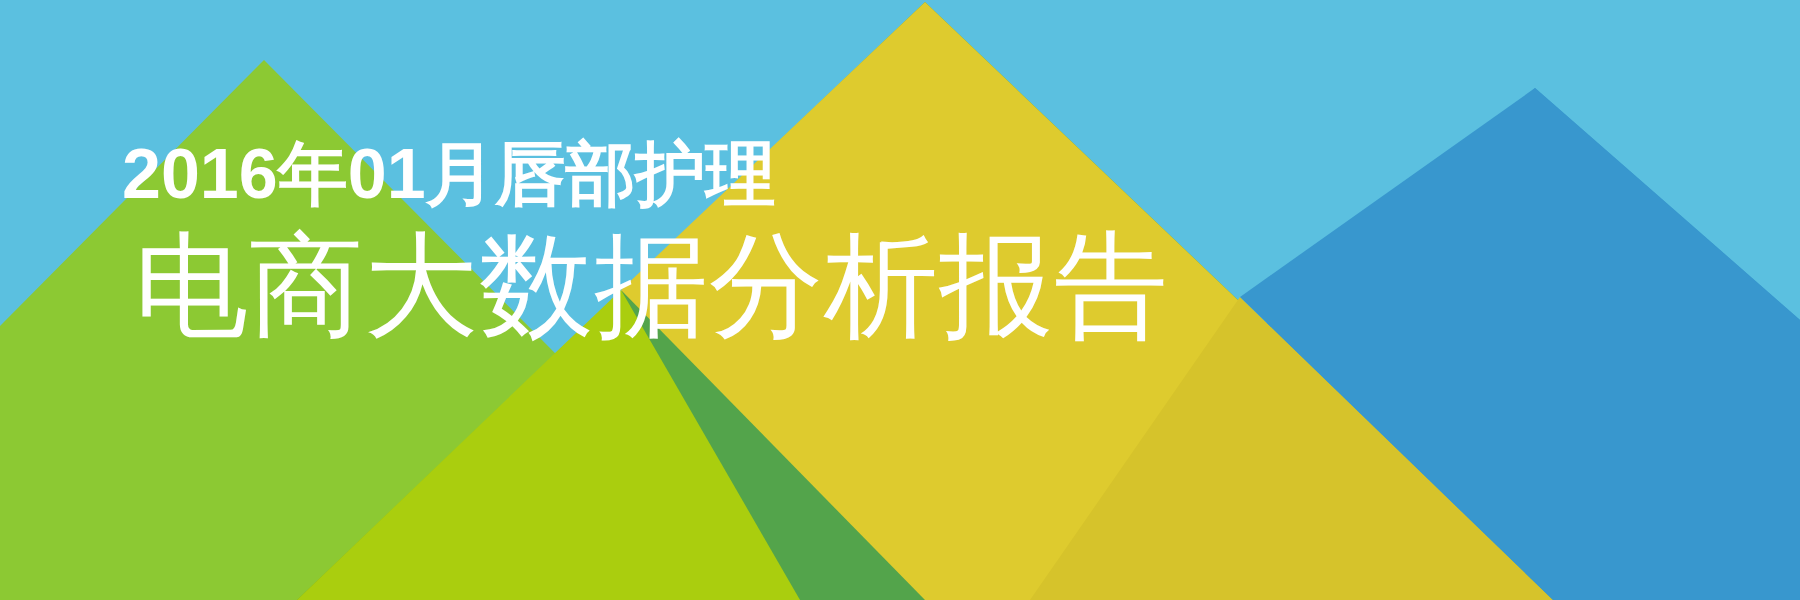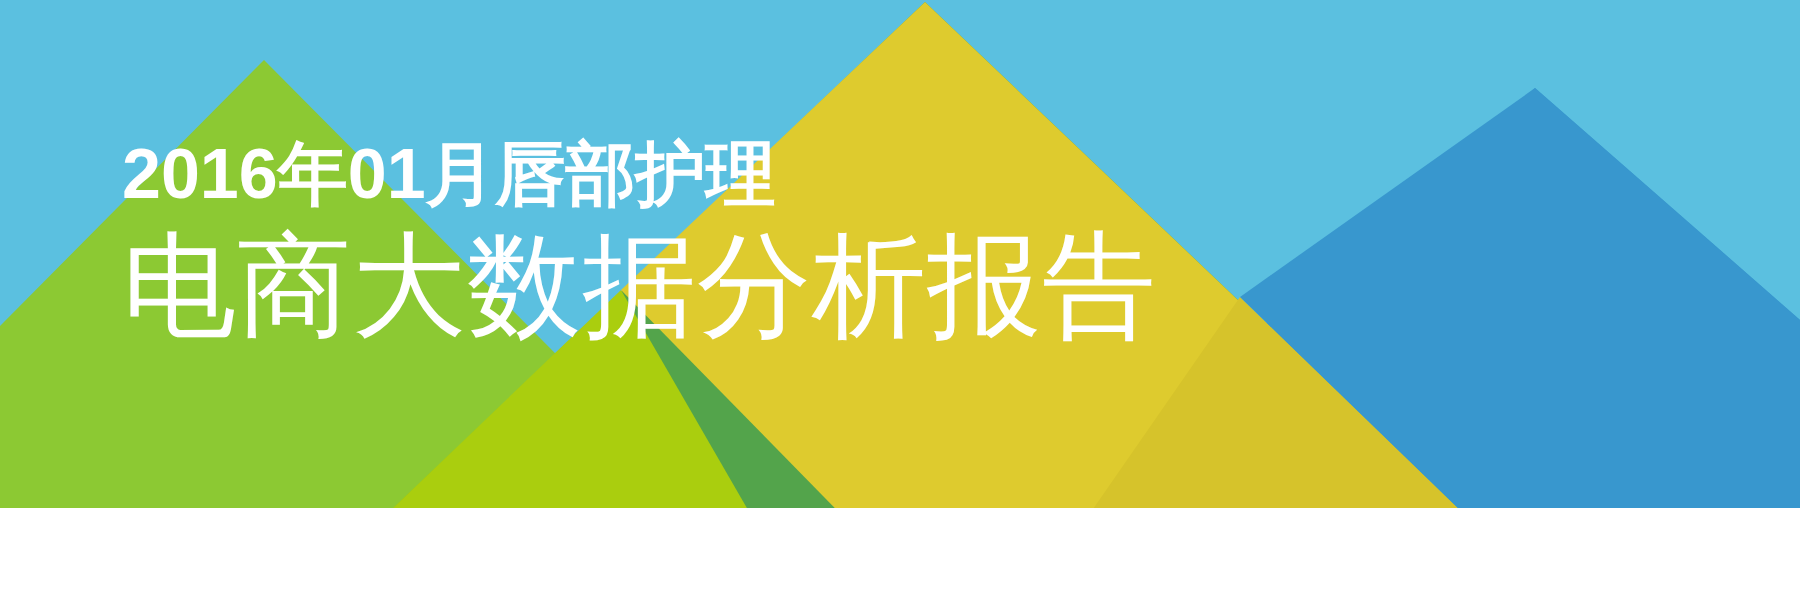--- a/index.html
+++ b/index.html
@@ -3,21 +3,21 @@
 <meta charset="utf-8">
 <style>
   html, body {
     margin: 0;
     padding: 0;
     background: #ffffff;
   }
   #banner {
     position: relative;
     width: 1800px;
-    height: 508px;
+    height: 600px;
     overflow: hidden;
     background: #c2410c;
     font-family: "Liberation Sans", "DejaVu Sans", sans-serif;
   }
   #shape-layer {
     position: absolute;
     inset: 0;
     width: 1800px;
     height: 600px;
   }
@@ -38,21 +38,21 @@
     white-space: nowrap;
     margin: 0;
   }
   .line2 {
     color: #ffffff;
     font-size: 114px;
     line-height: 128px;
     font-weight: 400;
     letter-spacing: 1px;
     white-space: nowrap;
-    margin: 0;
+    margin: 12px;
     margin-top: 6px;
   }
 </style>
 </head>
 <body>
 
 <div id="banner">
 
   <svg id="shape-layer" viewBox="0 0 1800 600" width="1800" height="600" preserveAspectRatio="none" xmlns="http://www.w3.org/2000/svg">
 

